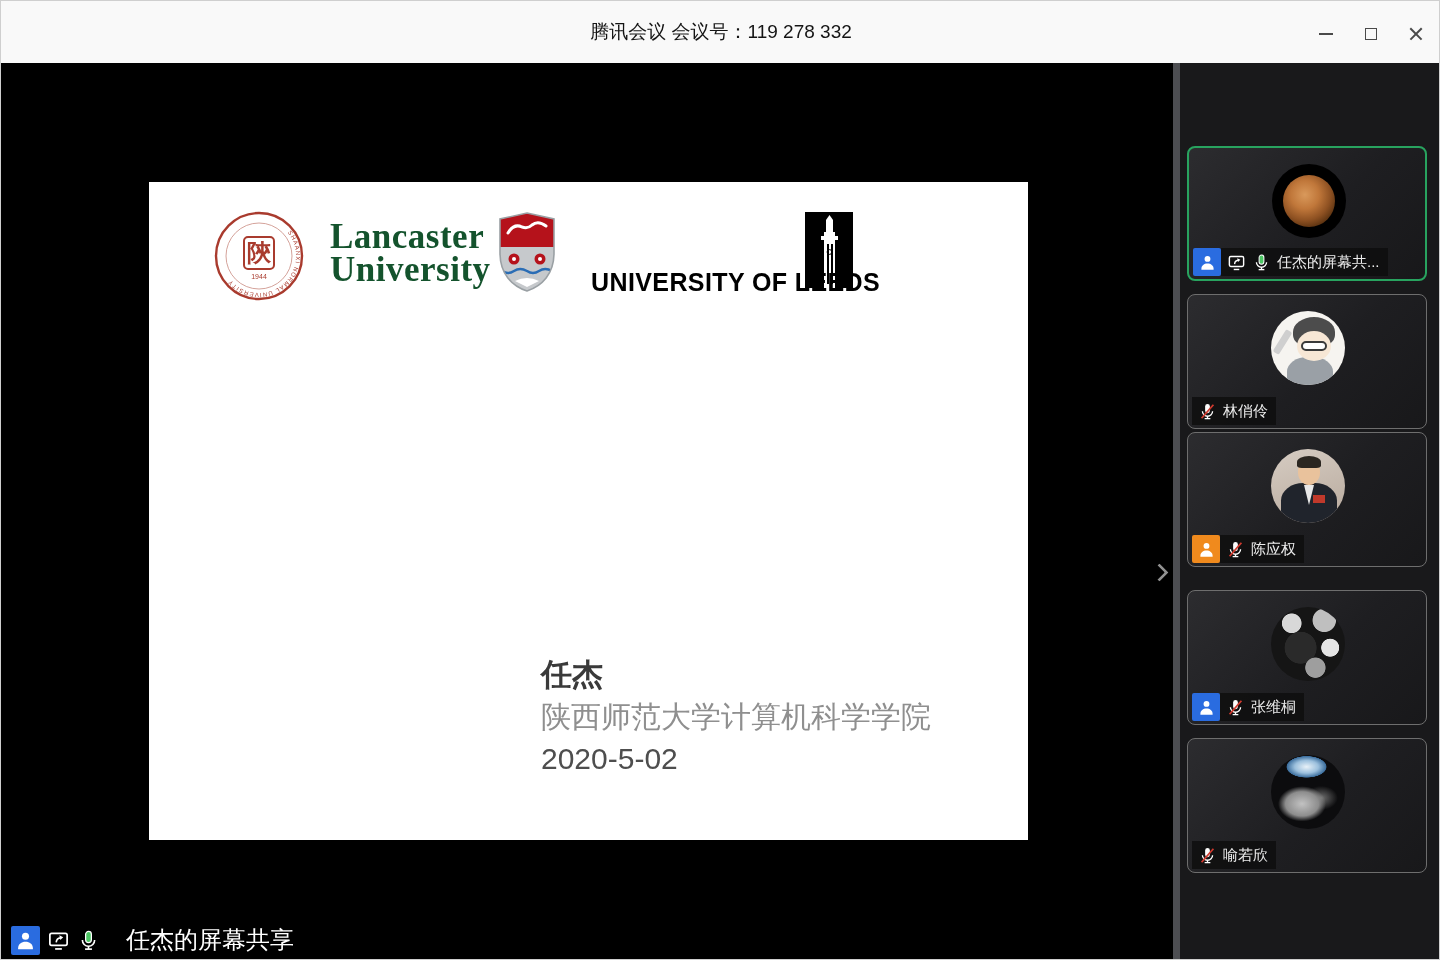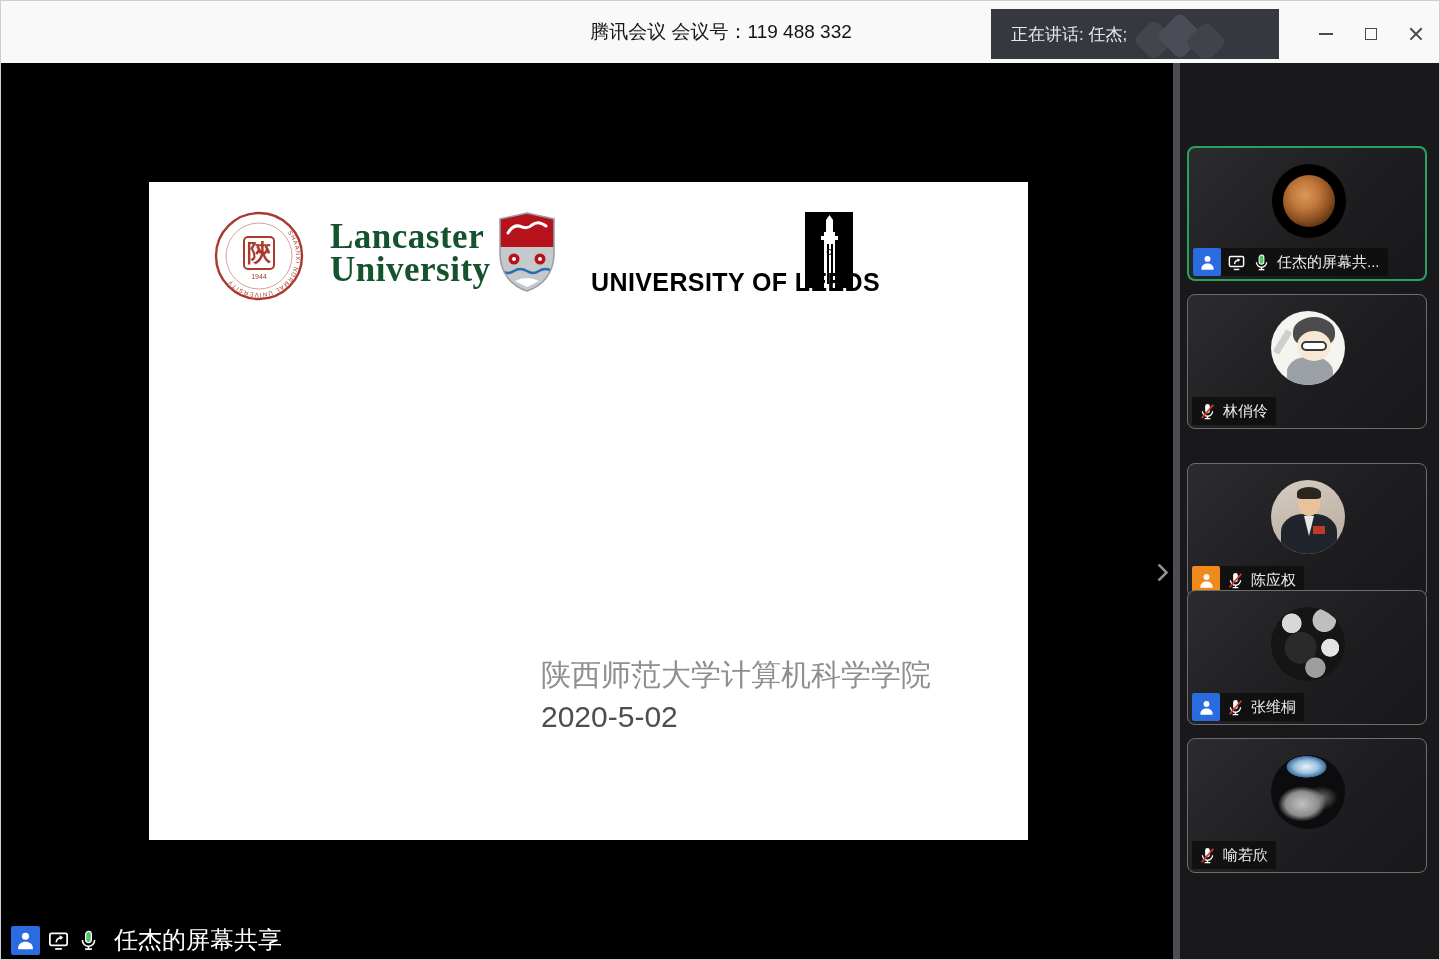--- a/index.html
+++ b/index.html
@@ -41,28 +41,28 @@
   .p-affil { font-size:30px; color:#8f8f8f; line-height:42px; }
   .p-date { font-size:30px; color:#4e4e4e; line-height:42px; }
 
   .chevron { position:absolute; left:1146px; top:496px; width:30px; height:30px; cursor:pointer; }
   .chevron i { position:absolute; left:6px; top:7px; width:13px; height:13px; border-top:3px solid #909090; border-right:3px solid #909090; transform:rotate(45deg); border-radius:1px; }
 
   
   .share-banner { position:absolute; left:10px; top:860px; height:34px; display:flex; align-items:center; gap:7px; }
   .role-badge { width:29px; height:29px; border-radius:2px; display:flex; align-items:center; justify-content:center; flex:0 0 auto; }
   .badge-blue { background:#2a6ce0; } .badge-orange { background:#f08a1d; }
-  .share-banner .name { font-size:24px; color:#ffffff; white-space:nowrap; margin-left:7px; }
+  .share-banner .name { font-size:24px; color:#ffffff; white-space:nowrap; margin-left:19px; }
 
   
   .sidebar { position:absolute; left:1172px; top:62px; width:268px; height:898px; background:#19191b; }
   .sidebar-grip { position:absolute; left:0; top:0; width:7px; height:898px; background:#4d4e52; }
   .tile { position:absolute; left:14px; width:240px; height:135px; border-radius:8px; border:1px solid #6e6e6e; background:linear-gradient(135deg,#2c2c2f 0%,#1e1e21 55%,#18181a 100%); overflow:hidden; cursor:pointer; }
   .tile.active { border:2px solid #28a35f; }
-  .t1 { top:83px; } .t2 { top:231px; } .t3 { top:400px; } .t4 { top:527px; } .t5 { top:675px; }
+  .t1 { top:83px; } .t2 { top:231px; } .t3 { top:369px; } .t4 { top:527px; } .t5 { top:675px; }
 
   .avatar { position:absolute; left:83px; top:16px; width:74px; height:74px; border-radius:50%; overflow:hidden; }
   
   .av-mars { background:#000; }
   .av-mars .planet { position:absolute; left:11px; top:11px; width:52px; height:52px; border-radius:50%;
     background:radial-gradient(circle at 42% 38%, #d9995b 0%, #c0773a 32%, #8e5122 58%, #57300f 78%, #200f05 95%); }
   
   .av-cartoon { background:#f6f4f0; }
   .av-cartoon .hair { position:absolute; left:22px; top:6px; width:42px; height:30px; border-radius:50% 50% 40% 40%; background:#4c4c4c; }
   .av-cartoon .face { position:absolute; left:26px; top:20px; width:34px; height:30px; border-radius:50%; background:#f7e7d5; }
@@ -126,28 +126,22 @@
         <path d="M12 18v3" stroke="#fff" stroke-width="1.7"></path>
         <path d="M8.4 21h7.2" stroke="#fff" stroke-width="1.7"></path>
         <line x1="4.5" y1="20.5" x2="19.5" y2="3.5" stroke="#cf3a2e" stroke-width="2.3"></line>
       </g>
   </defs>
 </svg>
 
 <div class="window">
 
   <div class="titlebar">
-    <div class="app-title">腾讯会议 会议号：119 488 332</div>
-
-    <div class="speaking-box">
-      <span class="wm wm1"></span>
-      <span class="wm wm2"></span>
-      <span class="wm wm3"></span>
-      <div class="speaking-text">正在讲话: 任杰;</div>
-    </div>
+    <div class="app-title">腾讯会议 会议号：119 278 332</div>
+
 
     <div class="win-btn btn-min">
         <span class="glyph-min"></span>
       </div>
     <div class="win-btn btn-max">
         <span class="glyph-max"></span>
       </div>
     <div class="win-btn btn-close">
         <span class="glyph-close">
           <i></i>
@@ -203,20 +197,21 @@
         <rect x="21" y="8" width="7" height="12" fill="#fff"></rect>
         <path d="M21 8 L24.5 3 L28 8 Z" fill="#fff"></path>
         <rect x="22" y="32" width="2" height="40" fill="#000"></rect>
         <rect x="26" y="32" width="2" height="40" fill="#000"></rect>
         <circle cx="24.5" cy="40" r="2.4" fill="none" stroke="#000" stroke-width="1"></circle>
       </svg>
       <div class="leeds-text">UNIVERSITY OF LEEDS</div>
 
 
       <div class="presenter">
+        <div class="p-name">任杰</div>
         <div class="p-affil">陕西师范大学计算机科学学院</div>
         <div class="p-date">2020-5-02</div>
       </div>
     </div>
 
     <div class="chevron">
         <i></i>
       </div>
 
     <div class="share-banner">

